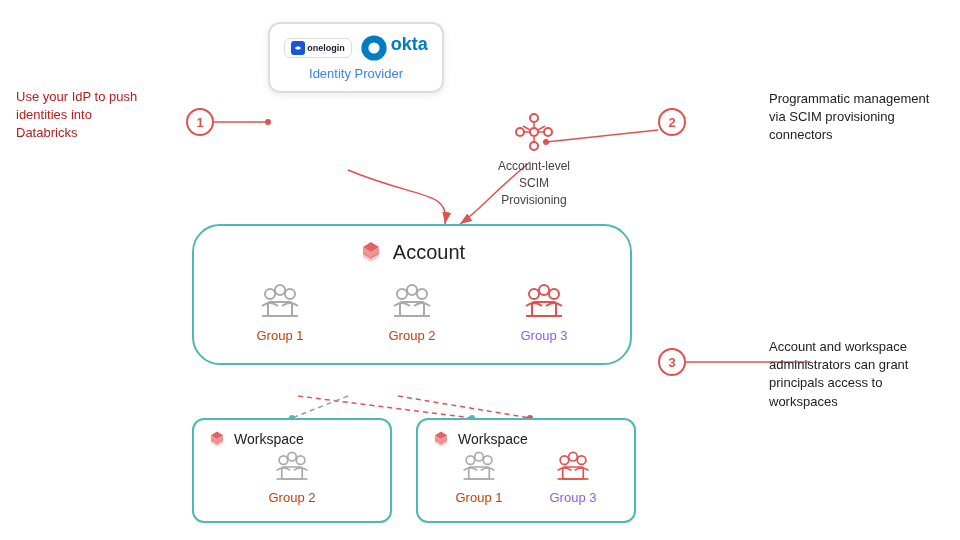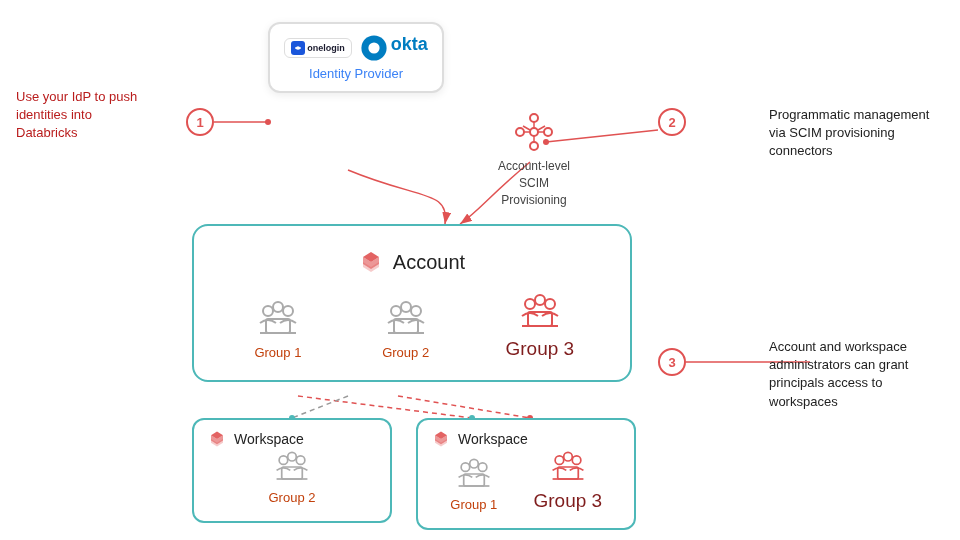--- a/index.html
+++ b/index.html
@@ -133,21 +133,21 @@
       text-align: center;
       font-size: 12px;
       color: #444;
       line-height: 1.4;
     }
 
     
     .right-annotation {
       position: absolute;
       right: 16px;
-      top: 106px;
+      top: 90px;
       width: 175px;
       font-size: 13px;
       color: #222;
       line-height: 1.4;
     }
 
     .right-annotation-3 {
       position: absolute;
       right: 16px;
       top: 338px;
@@ -158,22 +158,22 @@
     }
 
     
     .account-box {
       position: absolute;
       left: 192px;
       top: 224px;
       width: 440px;
       background: #fff;
       border: 2px solid #4db8b8;
-      border-radius: 16px;
-      padding: 24px 20px 20px;
+      border-radius: 28px;
+      padding: 14px 20px 20px;
     }
 
     .account-header {
       display: flex;
       align-items: center;
       justify-content: center;
       gap: 10px;
       margin-bottom: 16px;
     }
 
@@ -200,22 +200,22 @@
       align-items: center;
       gap: 4px;
     }
 
     .group-label {
       font-size: 13px;
       color: #c2410c;
     }
 
     .group-label-red {
-      font-size: 19px;
-      color: #7f1d1d;
+      font-size: 13px;
+      color: #8b5cf6;
     }
 
     
     .workspace-box-1 {
       position: absolute;
       left: 192px;
       top: 418px;
       width: 200px;
       background: #fff;
       border: 2px solid #4db8b8;

